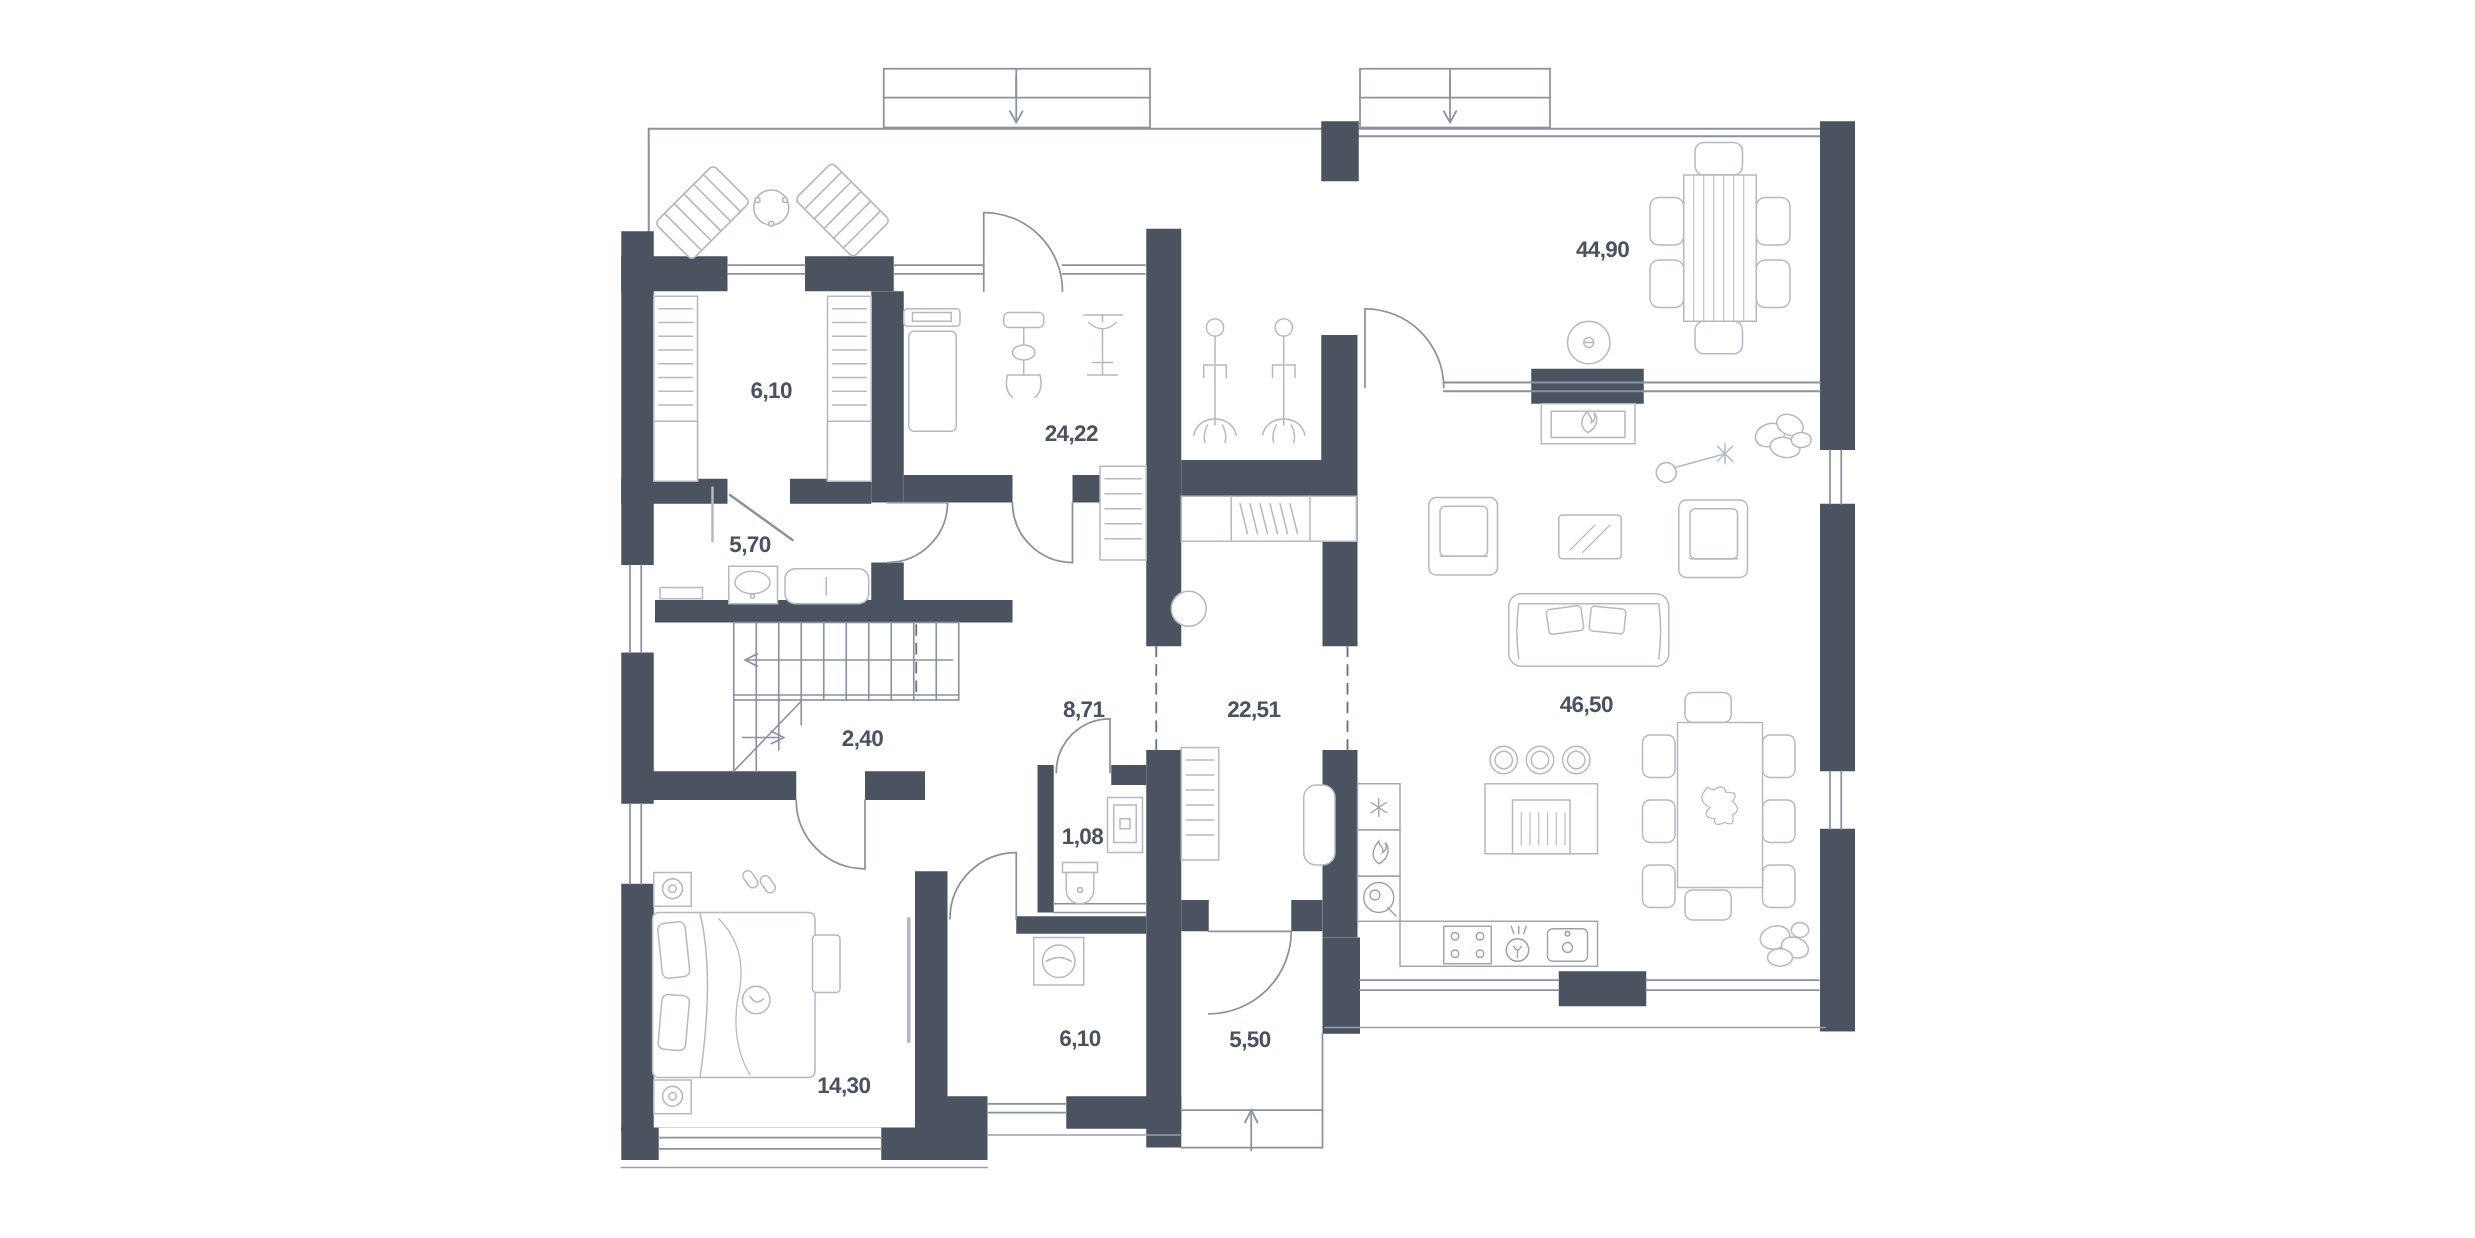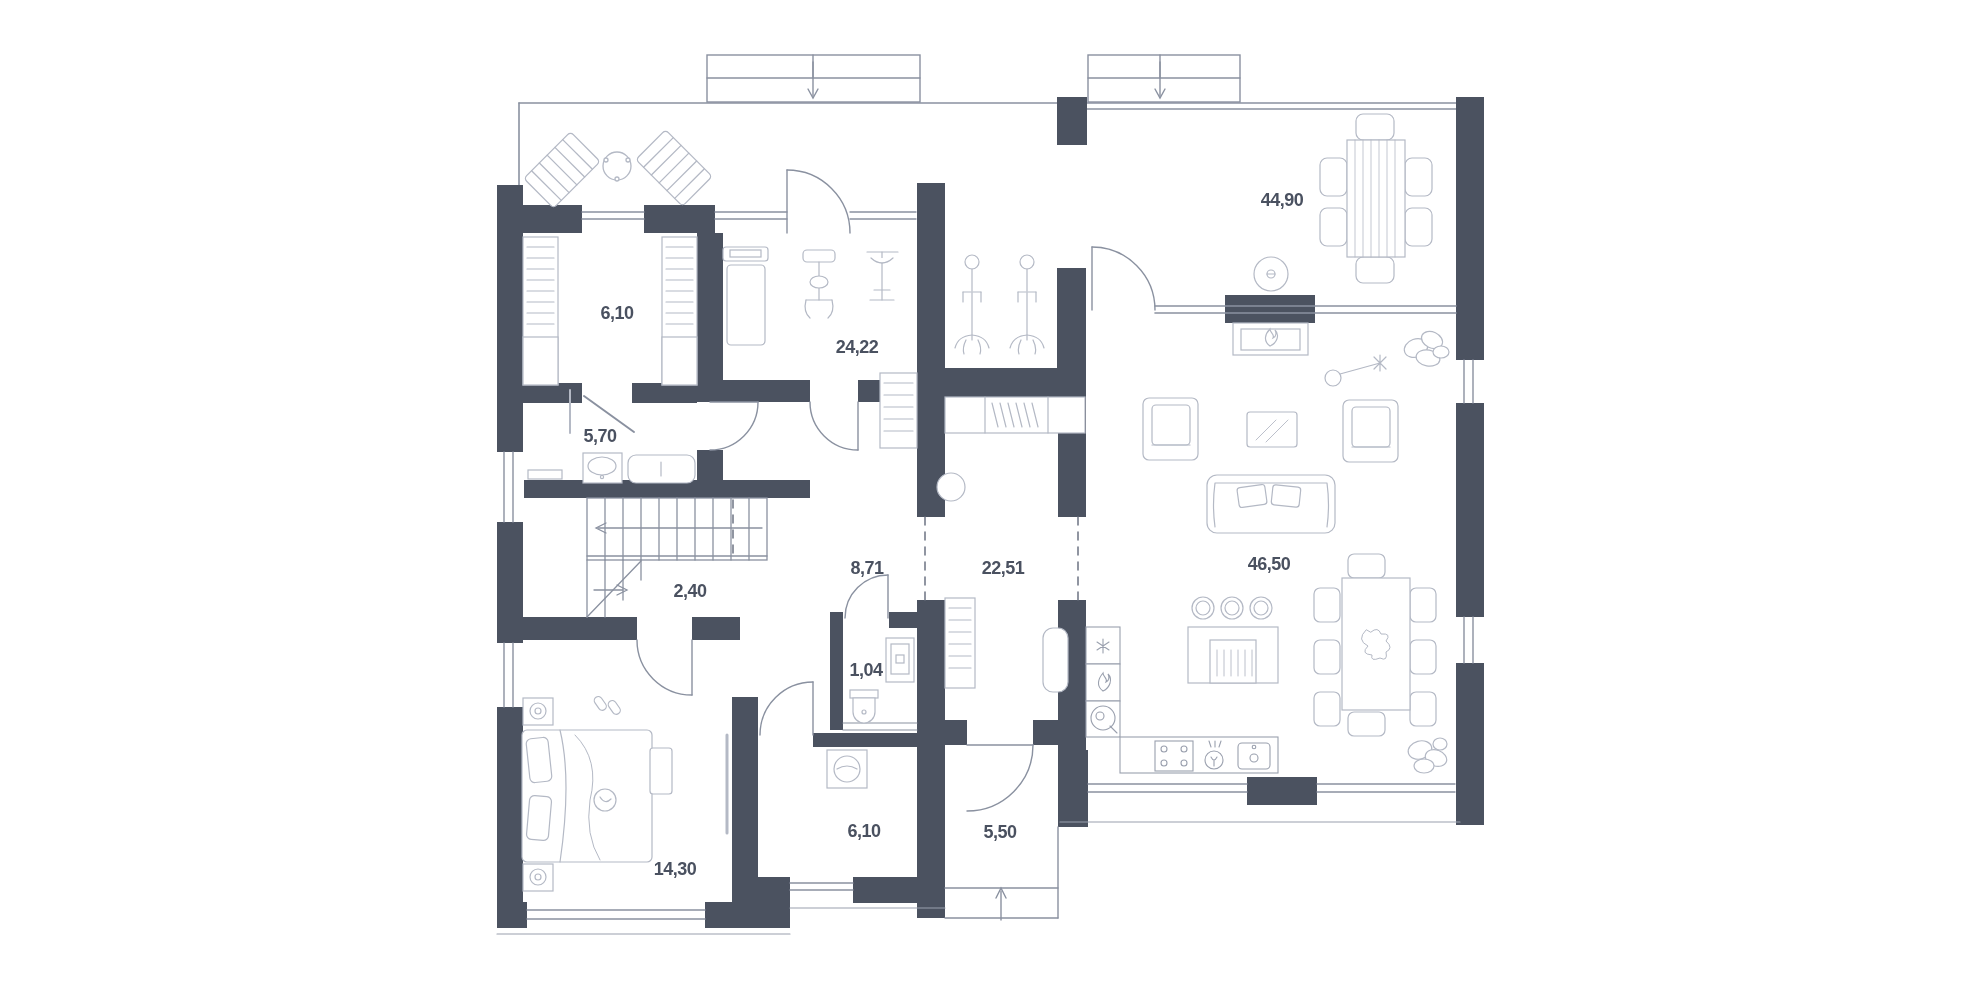--- a/index.html
+++ b/index.html
@@ -492,17 +492,17 @@
 </svg>
 
 <div class="room-label" style="left: 617px; top: 313px;">6,10</div>
 <div class="room-label" style="left: 600px; top: 436px;">5,70</div>
 <div class="room-label" style="left: 857px; top: 347px;">24,22</div>
 <div class="room-label" style="left: 1282px; top: 200px;">44,90</div>
 <div class="room-label" style="left: 690px; top: 591px;">2,40</div>
 <div class="room-label" style="left: 867px; top: 568px;">8,71</div>
 <div class="room-label" style="left: 1003px; top: 568px;">22,51</div>
 <div class="room-label" style="left: 1269px; top: 564px; text-align: center;">46,50</div>
-<div class="room-label" style="left: 866px; top: 670px;">1,04</div>
+<div class="room-label" style="left: 866px; top: 670px;">1,08</div>
 <div class="room-label" style="left: 675px; top: 869px;">14,30</div>
 <div class="room-label" style="left: 864px; top: 831px;">6,10</div>
 <div class="room-label" style="left: 1000px; top: 832px; text-align: center;">5,50</div>
 </div>
 
 </body></html>

